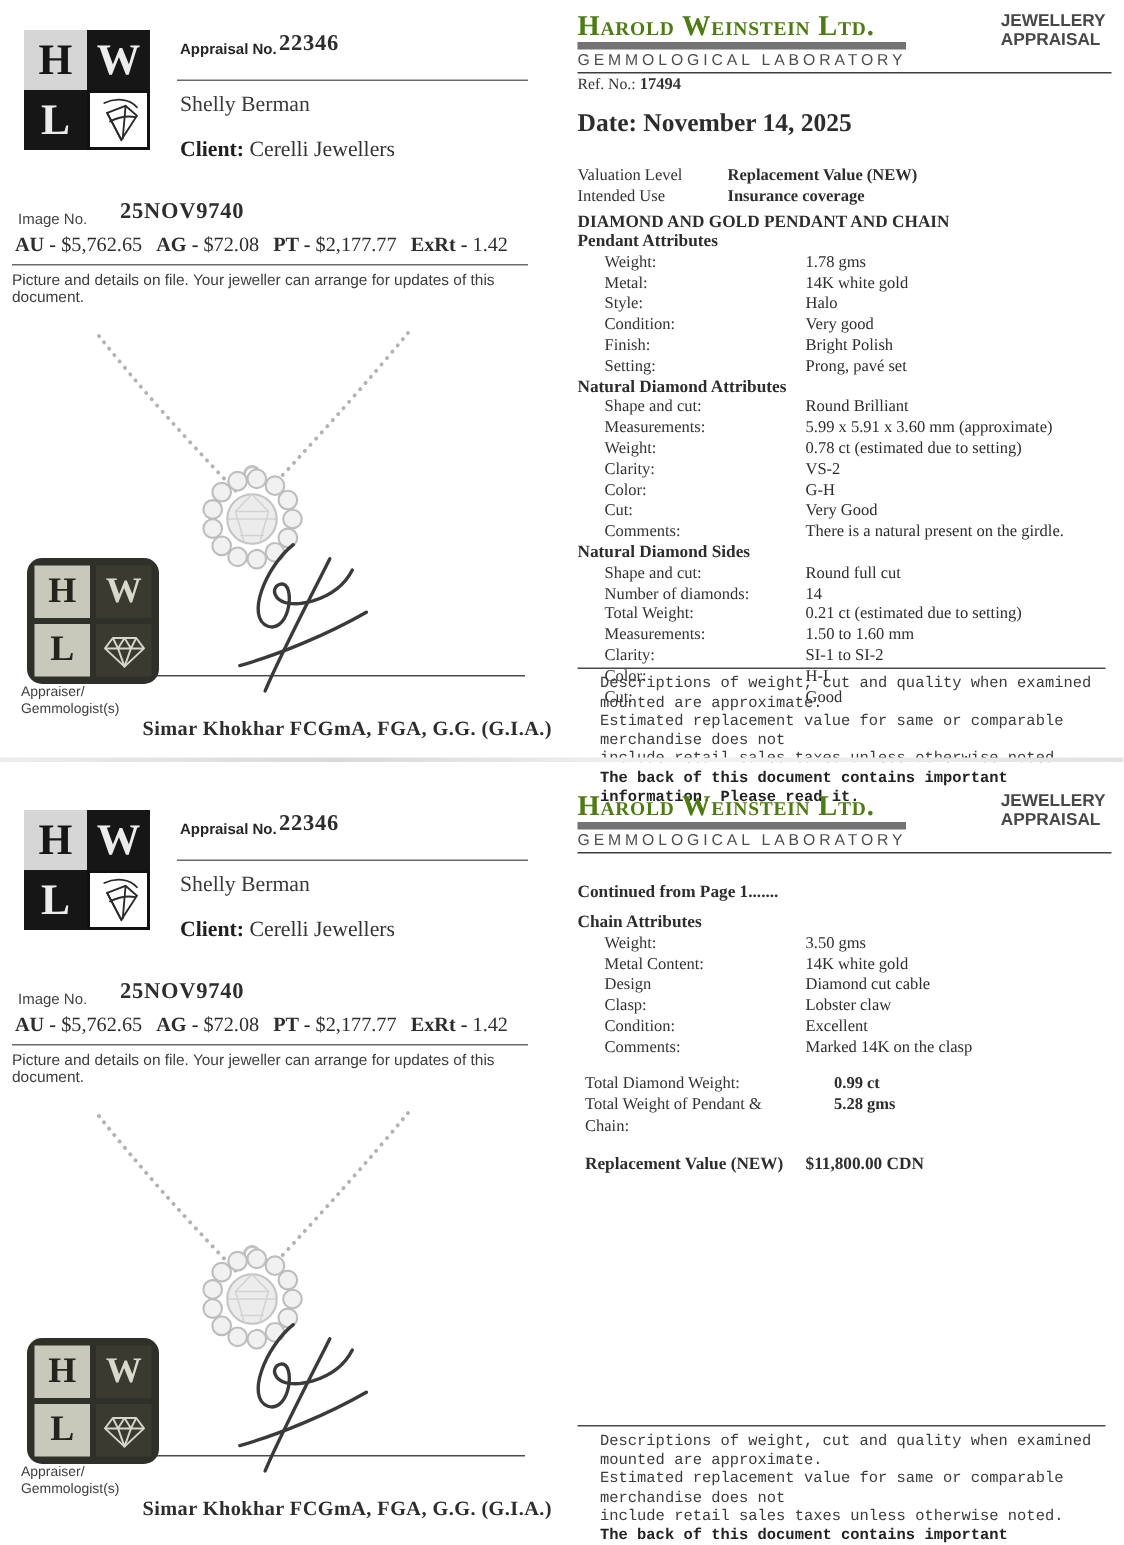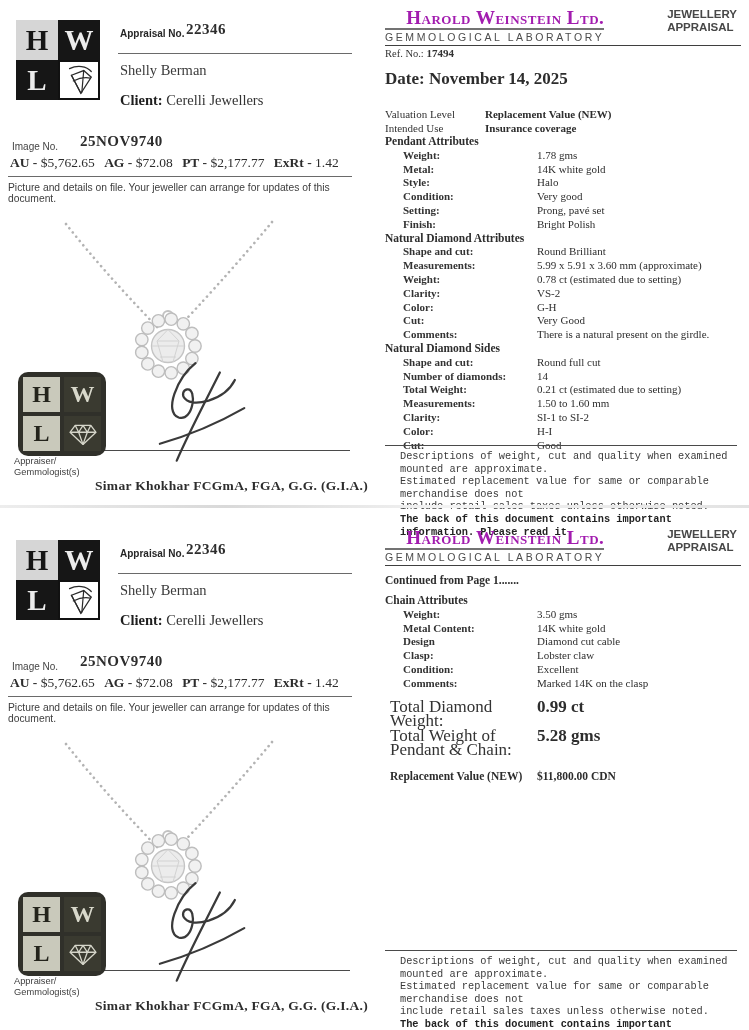--- a/index.html
+++ b/index.html
@@ -35,38 +35,38 @@
   .stamp .lt{background:#c9c9bb;color:#24241c;}
   .stamp .dk{background:#3a3a30;color:#d8d8cb;}
   .sig-svg{position:absolute;left:128px;top:352px;width:150px;height:116px;z-index:4;}
   .sig-line{position:absolute;left:58px;top:450px;width:292px;border-top:1.4px solid #4a4a4a;}
   .gem-label{position:absolute;left:14px;top:456px;font-family:"Liberation Sans",sans-serif;font-size:9.3px;line-height:10.5px;color:#3e3e3e;}
   .gem-name{position:absolute;left:95px;top:458px;font-weight:bold;font-size:13.5px;letter-spacing:.3px;margin-top:20px;}
 
   
   .rightcol{position:absolute;left:385px;top:8px;width:356px;}
   .rc-header{display:flex;justify-content:space-between;align-items:flex-start;}
-  .company{font-family:"Liberation Serif",serif;font-weight:bold;font-variant:small-caps;font-size:19px;letter-spacing:.5px;border-bottom:2px solid #737373;line-height:20px;color:#a21caf;text-align:right;}
+  .company{font-family:"Liberation Serif",serif;font-weight:bold;font-variant:small-caps;font-size:19px;letter-spacing:.5px;border-bottom:5px solid #737373;line-height:20px;color:#4d7c0f;}
   .subtitle{font-family:"Liberation Sans",sans-serif;font-size:10.5px;letter-spacing:2.6px;color:#4c4c4c;margin-top:1px;}
   .badge{font-family:"Liberation Sans",sans-serif;font-weight:bold;font-size:11.5px;line-height:13px;color:#474747;text-align:left;padding-right:4px;}
   .rc-rule{border-top:1.6px solid #3f3f3f;margin-top:2px;}
   .ref-line{font-size:10.5px;margin-top:1px;color:#333;}
   .ref-line b{font-size:11px;}
   .date-line{font-weight:bold;font-size:17px;margin-top:10px;}
   .hkv{display:flex;font-size:11px;line-height:13.5px;}
   .hkv .k{width:100px;color:#333;}
   .hkv .v{font-weight:bold;}
   .item-title{font-weight:bold;font-size:11.5px;margin-top:3px;line-height:14px;}
   .sec-title{font-weight:bold;font-size:11.5px;line-height:13.8px;}
   .kv{display:flex;font-size:11px;line-height:13.8px;}
-  .kv .k{width:152px;padding-left:18px;box-sizing:border-box;color:#333;font-weight:bold;}
+  .kv .k{width:152px;padding-left:18px;box-sizing:border-box;color:#333;}
   .kv .v{flex:1;}
   .continued{font-weight:bold;font-size:11.5px;margin-top:16px;}
-  .continued2{font-weight:bold;font-size:11.5px;margin-top:8px;}
-  .tot{display:flex;font-size:17px;line-height:14.5px;}
+  .continued2{font-weight:bold;font-size:11.5px;margin-top:20px;}
+  .tot{display:flex;font-size:11px;line-height:14.5px;gap:19px;}
   .tot .k{width:152px;padding-left:5px;box-sizing:border-box;color:#333;}
   .tot .v{font-weight:bold;}
   .rep{display:flex;font-size:11.5px;margin-top:12px;}
   .rep .k{width:152px;padding-left:5px;box-sizing:border-box;font-weight:bold;}
   .rep .v{font-weight:bold;}
   .totals-block{margin-top:9px;}
   .chain-block{margin-top:8px;}
 
   .disclaimer{position:absolute;left:385px;width:352px;border-top:1.6px solid #4a4a4a;padding:4px 0 0 15px;box-sizing:border-box;font-family:Liberation Mono, monospace;font-size:10.3px;line-height:12.6px;color:#3b3b3b;}
   .disclaimer .bold{font-weight:bold;color:#222;}
@@ -191,46 +191,47 @@
     <div class="ref-line"><span>Ref. No.:</span> <b>17494</b></div>
     <div class="date-line">Date: November 14, 2025</div>
     <div class="hkv" style="margin-top:19px">
       <span class="k">Valuation Level</span>
       <span class="v">Replacement Value (NEW)</span>
     </div>
     <div class="hkv">
       <span class="k">Intended Use</span>
       <span class="v">Insurance coverage</span>
     </div>
+    <div class="item-title">DIAMOND AND GOLD PENDANT AND CHAIN</div>
 
     <div>
       <div class="sec-title">Pendant Attributes</div>
       <div class="kv">
           <span class="k">Weight:</span>
           <span class="v">1.78 gms</span>
         </div>
       <div class="kv">
           <span class="k">Metal:</span>
           <span class="v">14K white gold</span>
         </div>
       <div class="kv">
           <span class="k">Style:</span>
           <span class="v">Halo</span>
         </div>
       <div class="kv">
           <span class="k">Condition:</span>
           <span class="v">Very good</span>
         </div>
       <div class="kv">
+          <span class="k">Finish:</span>
+          <span class="v">Bright Polish</span>
+        </div>
+      <div class="kv">
           <span class="k">Setting:</span>
           <span class="v">Prong, pavé set</span>
-        </div>
-      <div class="kv">
-          <span class="k">Finish:</span>
-          <span class="v">Bright Polish</span>
         </div>
     </div>
 
     <div>
       <div class="sec-title">Natural Diamond Attributes</div>
       <div class="kv">
           <span class="k">Shape and cut:</span>
           <span class="v">Round Brilliant</span>
         </div>
       <div class="kv">

